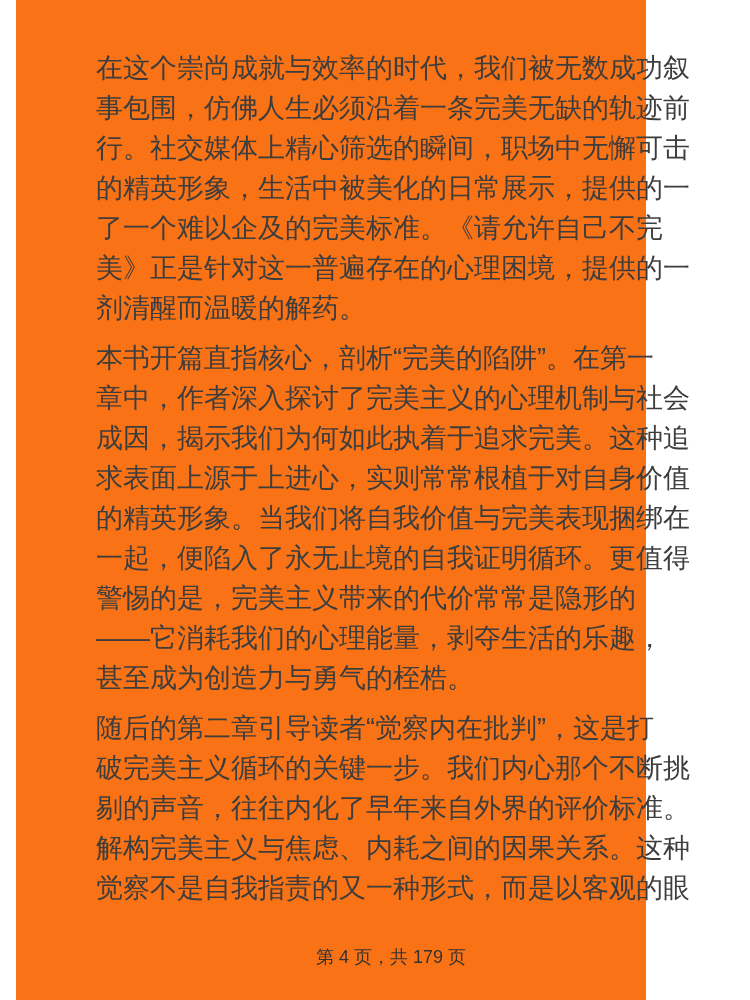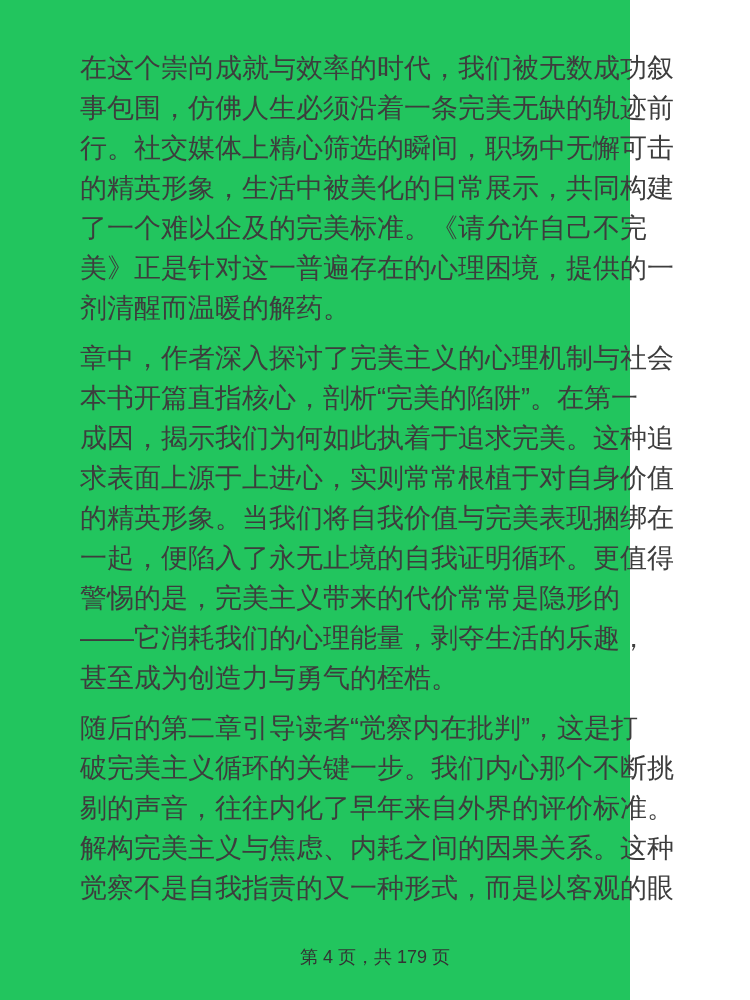--- a/index.html
+++ b/index.html
@@ -9,25 +9,25 @@
   body {
     width: 750px;
     height: 1000px;
     background: #ffffff;
     font-family: "Liberation Sans", sans-serif;
     position: relative;
     overflow: hidden;
   }
   .page {
     position: absolute;
-    left: 0;
+    left: 16px;
     top: 0;
     width: 630px;
     height: 1000px;
-    background: #22c55e;
+    background: #f97316;
   }
   .content {
     position: absolute;
     left: 80px;
     top: 48px;
     width: 600px;
     color: #3d3d3d;
     font-size: 27px;
     line-height: 40px;
     font-weight: 300;
@@ -53,28 +53,28 @@
 </style>
 </head>
 <body>
 
 <div class="page">
   <div class="content">
       <div class="paragraph">
         <div class="text-line">在这个崇尚成就与效率的时代，我们被无数成功叙</div>
         <div class="text-line">事包围，仿佛人生必须沿着一条完美无缺的轨迹前</div>
         <div class="text-line">行。社交媒体上精心筛选的瞬间，职场中无懈可击</div>
-        <div class="text-line">的精英形象，生活中被美化的日常展示，共同构建</div>
+        <div class="text-line">的精英形象，生活中被美化的日常展示，提供的一</div>
         <div class="text-line">了一个难以企及的完美标准。《请允许自己不完</div>
         <div class="text-line">美》正是针对这一普遍存在的心理困境，提供的一</div>
         <div class="text-line">剂清醒而温暖的解药。</div>
       </div>
       <div class="paragraph">
+        <div class="text-line">本书开篇直指核心，剖析“完美的陷阱”。在第一</div>
         <div class="text-line">章中，作者深入探讨了完美主义的心理机制与社会</div>
-        <div class="text-line">本书开篇直指核心，剖析“完美的陷阱”。在第一</div>
         <div class="text-line">成因，揭示我们为何如此执着于追求完美。这种追</div>
         <div class="text-line">求表面上源于上进心，实则常常根植于对自身价值</div>
         <div class="text-line">的精英形象。当我们将自我价值与完美表现捆绑在</div>
         <div class="text-line">一起，便陷入了永无止境的自我证明循环。更值得</div>
         <div class="text-line">警惕的是，完美主义带来的代价常常是隐形的</div>
         <div class="text-line">——它消耗我们的心理能量，剥夺生活的乐趣，</div>
         <div class="text-line">甚至成为创造力与勇气的桎梏。</div>
       </div>
       <div class="paragraph">
         <div class="text-line">随后的第二章引导读者“觉察内在批判”，这是打</div>

